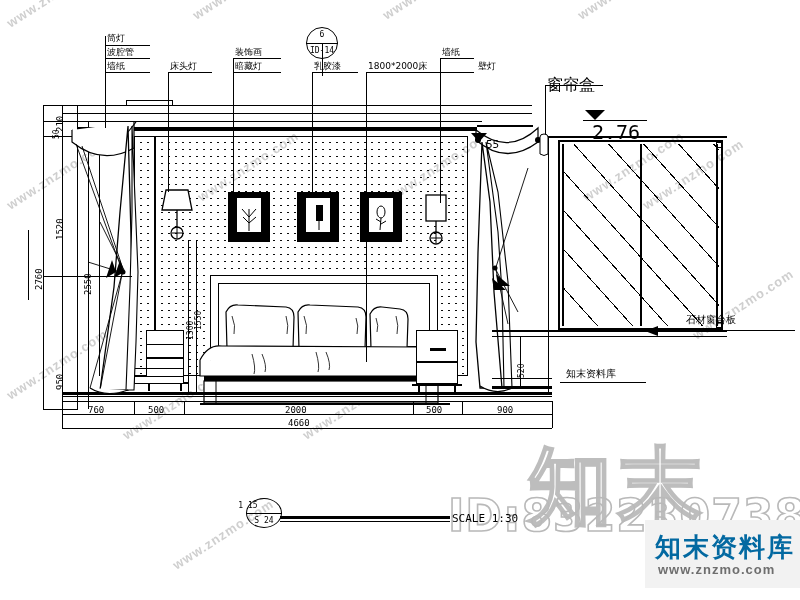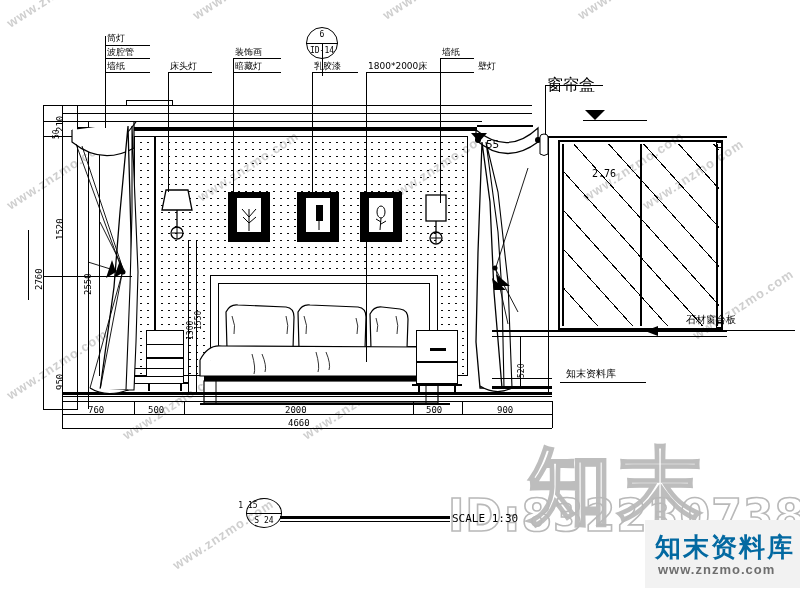--- a/index.html
+++ b/index.html
@@ -34,21 +34,21 @@
   .box2{position:absolute;border:2px solid #000;box-sizing:border-box;}
 
   
   .lbl{position:absolute;font-size:9px;line-height:10px;white-space:nowrap;
        font-family:"DejaVu Sans",sans-serif;color:#000;}
   .dim{position:absolute;font-size:9px;line-height:9px;white-space:nowrap;
        font-family:"DejaVu Sans Mono",monospace;color:#000;}
   .dimv{position:absolute;font-size:9px;line-height:9px;white-space:nowrap;
         font-family:"DejaVu Sans Mono",monospace;color:#000;
         transform:rotate(-90deg);transform-origin:0 0;}
-  .elev{position:absolute;font-size:10px;font-family:"DejaVu Sans Mono",monospace;margin-top:48px;}
+  .elev{position:absolute;font-size:20px;font-family:"DejaVu Sans Mono",monospace;}
   .title-cn{position:absolute;font-size:19px;font-weight:bold;white-space:nowrap;
             font-family:"DejaVu Sans",sans-serif;letter-spacing:1px;}
   .scale-t{position:absolute;font-size:11px;font-family:"DejaVu Sans Mono",monospace;
            letter-spacing:0px;}
 
   
   .bub{position:absolute;border:1px solid #000;border-radius:50%;
        box-sizing:border-box;background:transparent;}
   .bub-txt{position:absolute;font-size:8px;font-family:"DejaVu Sans Mono",monospace;
            white-space:nowrap;text-align:center;}

